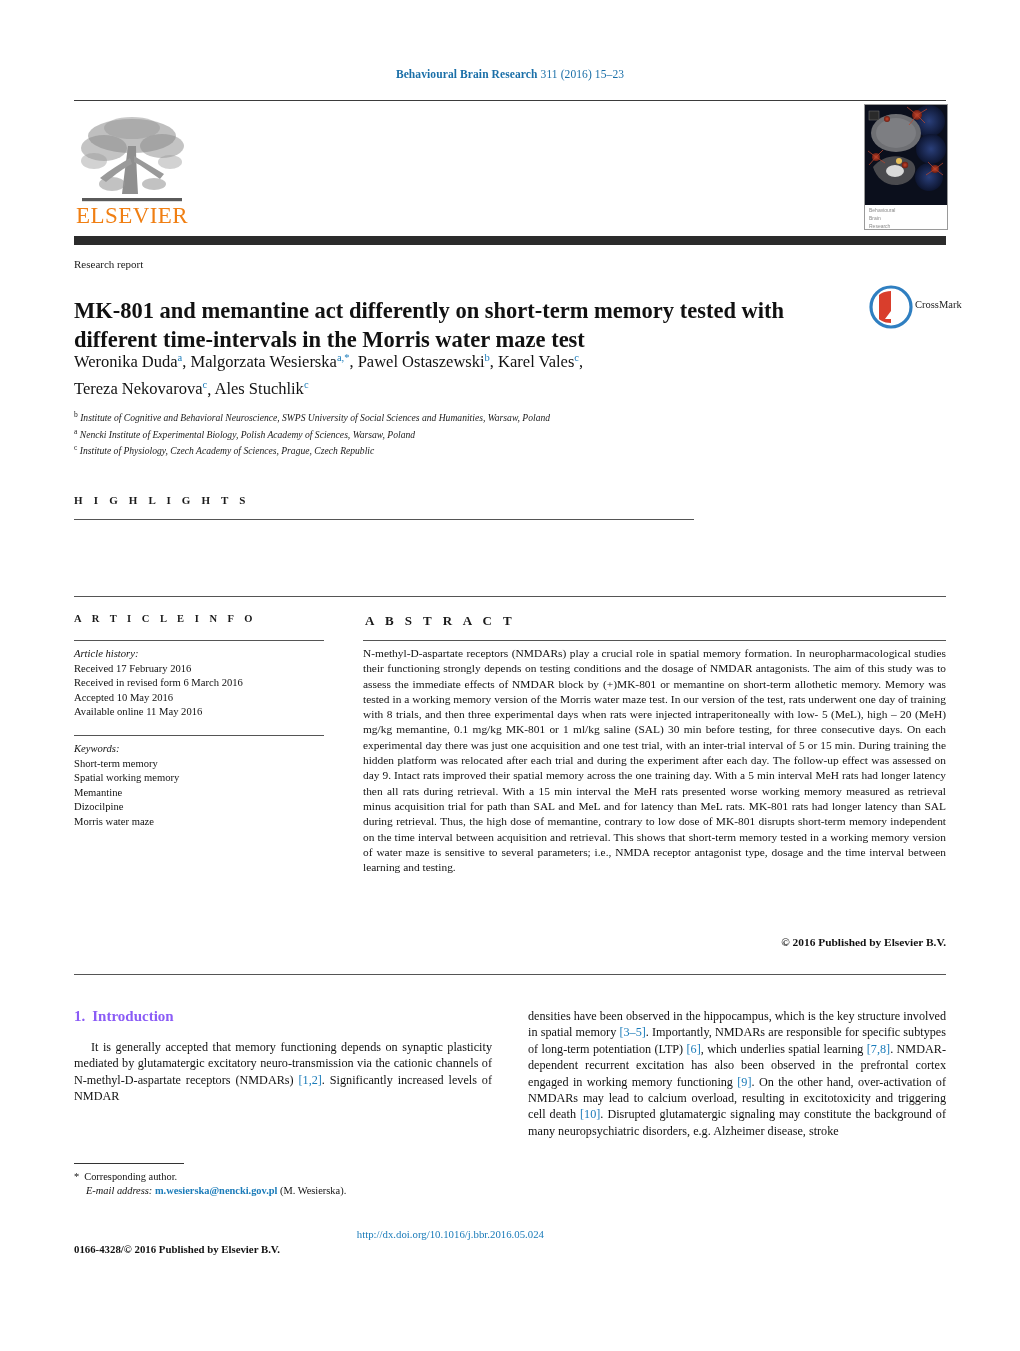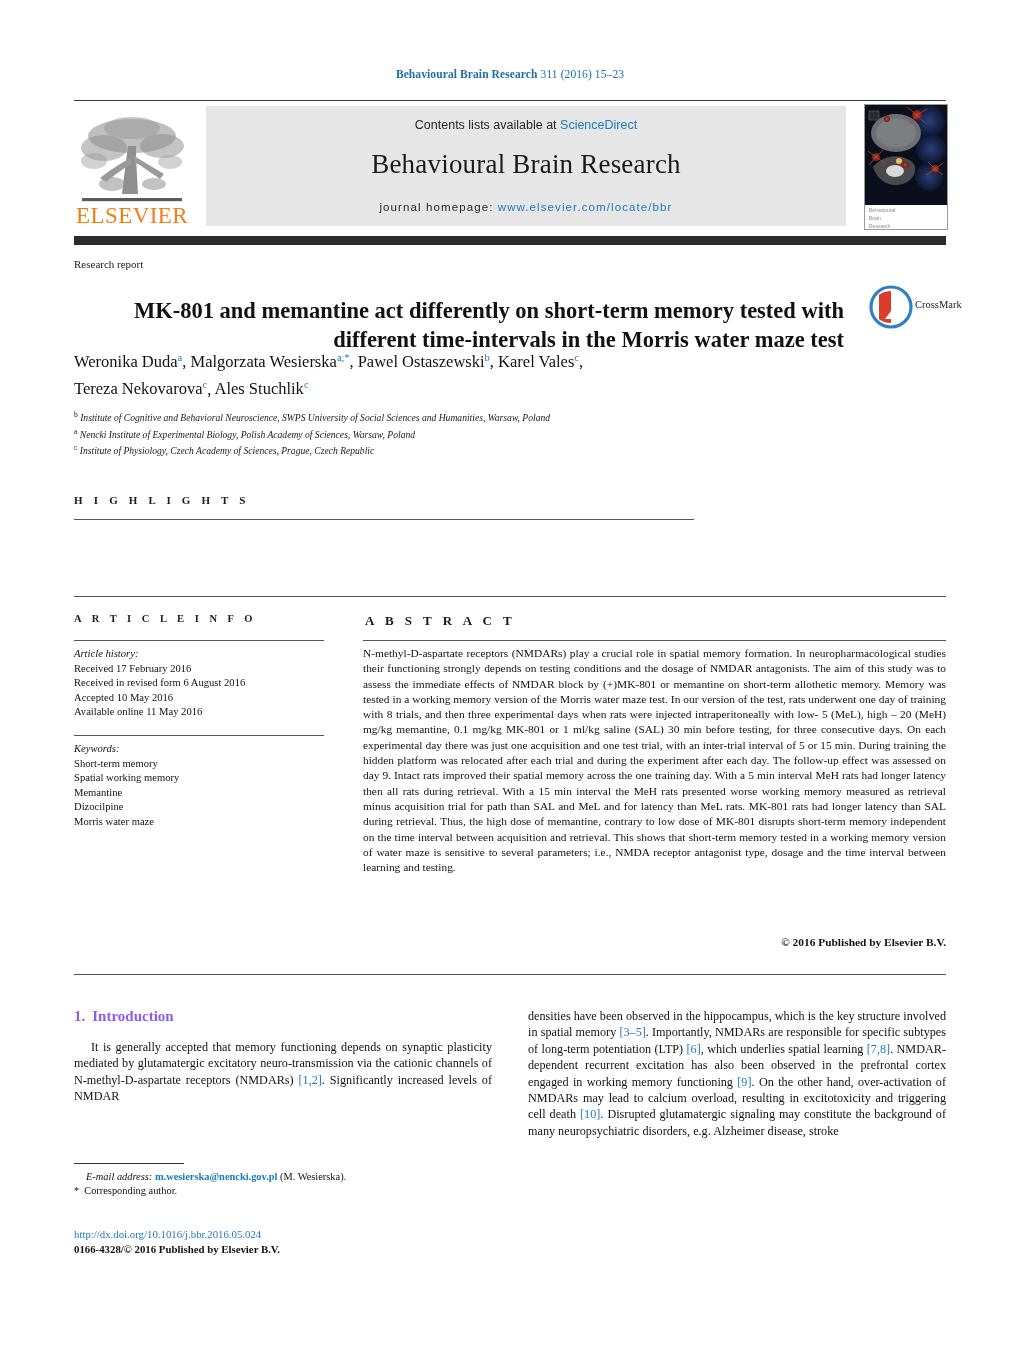--- a/index.html
+++ b/index.html
@@ -118,21 +118,20 @@
     font-size: 11px;
     color: #1a1a1a;
   }
   .title {
     position: absolute;
     left: 74px; top: 281px;
     width: 770px;
     font-size: 22.5px;
     line-height: 29px;
     color: #111111;
-    text-align: right;
   }
   .crossmark {
     position: absolute;
     left: 869px; top: 285px;
     width: 96px; height: 44px;
   }
   .crossmark .cm-label {
     position: absolute;
     left: 46px; top: 14px;
     font-family: "Liberation Serif", "DejaVu Serif", serif;
@@ -321,21 +320,21 @@
   .footnote .em { font-style: italic; }
   .footnote a, .footnote .link { color: #1a7bb9; font-weight: bold; }
   .doi-block {
     position: absolute;
     left: 74px; top: 1227px;
     width: 470px;
     font-size: 10.8px;
     line-height: 14.5px;
     color: #111111;
   }
-  .doi-block .doi { color: #1a7bb9; }
+  .doi-block .doi { color: #1a7bb9; text-align: right; }
   .doi-block .issn { font-weight: bold; }
 </style>
 </head>
 <body>
 
 <div class="page">
 
   <div class="runhead">
     <span>Behavioural Brain Research</span>
     <span class="vol">311 (2016) 15–23</span>
@@ -358,29 +357,20 @@
           <path d="M56 52 C46 58, 36 64, 26 72 L32 76 C42 68, 50 62, 58 58 Z" fill="#9a9a9a"></path>
           <path d="M60 50 C70 56, 80 62, 90 68 L86 73 C76 66, 68 60, 60 56 Z" fill="#9a9a9a"></path>
           <ellipse cx="38" cy="78" rx="13" ry="7" fill="#9a9a9a" opacity="0.6"></ellipse>
           <ellipse cx="80" cy="78" rx="12" ry="6" fill="#9a9a9a" opacity="0.6"></ellipse>
           <rect x="8" y="92" width="100" height="3.2" fill="#5a5a5a"></rect>
         </g>
         <text x="58" y="117" text-anchor="middle" font-family="Liberation Serif, serif" font-size="23" fill="#f07f13" letter-spacing="0.4">ELSEVIER</text>
       </svg>
     </div>
 
-    <div class="journal-box">
-      <div class="contents-line">
-        <span>Contents lists available at </span><span class="sd">ScienceDirect</span>
-      </div>
-      <div class="journal-title">Behavioural Brain Research</div>
-      <div class="homepage-line">
-        <span>journal homepage: </span><span class="url">www.elsevier.com/locate/bbr</span>
-      </div>
-    </div>
 
     <div class="cover-thumb">
       <svg class="art" viewBox="0 0 82 100" preserveAspectRatio="none" aria-hidden="true">
         <defs>
           <radialGradient id="gNeuron" cx="50%" cy="50%" r="50%">
             <stop offset="0%" stop-color="#c9452c"></stop>
             <stop offset="100%" stop-color="#6b1d12"></stop>
           </radialGradient>
           <radialGradient id="gBlue" cx="50%" cy="50%" r="50%">
             <stop offset="0%" stop-color="#2a3f7a"></stop>
@@ -450,21 +440,21 @@
 
   <div class="hl-head">H I G H L I G H T S</div>
   <div class="hl-rule"></div>
   <div class="hl-rule-bottom"></div>
 
   <div class="ai-head">A R T I C L E   I N F O</div>
   <div class="ai-rule"></div>
   <div class="ai-history">
     <div class="lbl">Article history:</div>
     <div>Received 17 February 2016</div>
-    <div>Received in revised form 6 August 2016</div>
+    <div>Received in revised form 6 March 2016</div>
     <div>Accepted 10 May 2016</div>
     <div>Available online 11 May 2016</div>
   </div>
   <div class="ai-kw-rule"></div>
   <div class="ai-keywords">
     <div class="lbl">Keywords:</div>
     <div>Short-term memory</div>
     <div>Spatial working memory</div>
     <div>Memantine</div>
     <div>Dizocilpine</div>
@@ -483,22 +473,22 @@
     </div>
     <p class="body-p"><span>It is generally accepted that memory functioning depends on synaptic plasticity mediated by glutamatergic excitatory neuro-transmission via the cationic channels of N-methyl-</span><span>D</span><span>-aspartate receptors (NMDARs) </span><span class="ref">[1,2]</span><span>. Significantly increased levels of NMDAR</span></p>
   </div>
 
   <div class="col-right">
     <p class="body-p noindent"><span>densities have been observed in the hippocampus, which is the key structure involved in spatial memory </span><span class="ref">[3–5]</span><span>. Importantly, NMDARs are responsible for specific subtypes of long-term potentiation (LTP) </span><span class="ref">[6]</span><span>, which underlies spatial learning </span><span class="ref">[7,8]</span><span>. NMDAR-dependent recurrent excitation has also been observed in the prefrontal cortex engaged in working memory functioning </span><span class="ref">[9]</span><span>. On the other hand, over-activation of NMDARs may lead to calcium overload, resulting in excitotoxicity and triggering cell death </span><span class="ref">[10]</span><span>. Disrupted glutamatergic signaling may constitute the background of many neuropsychiatric disorders, e.g. Alzheimer disease, stroke</span></p>
   </div>
 
   <div class="fn-rule"></div>
   <div class="footnote">
+    <div><span class="star">*</span><span>Corresponding author.</span></div>
     <div style="padding-left:12px"><span class="em">E-mail address:</span> <span class="link">m.wesierska@nencki.gov.pl</span> <span>(M. Wesierska).</span></div>
-    <div><span class="star">*</span><span>Corresponding author.</span></div>
   </div>
 
   <div class="doi-block">
     <div class="doi">http://dx.doi.org/10.1016/j.bbr.2016.05.024</div>
     <div class="issn">0166-4328/© 2016 Published by Elsevier B.V.</div>
   </div>
 
 </div>
 
 </body></html>

